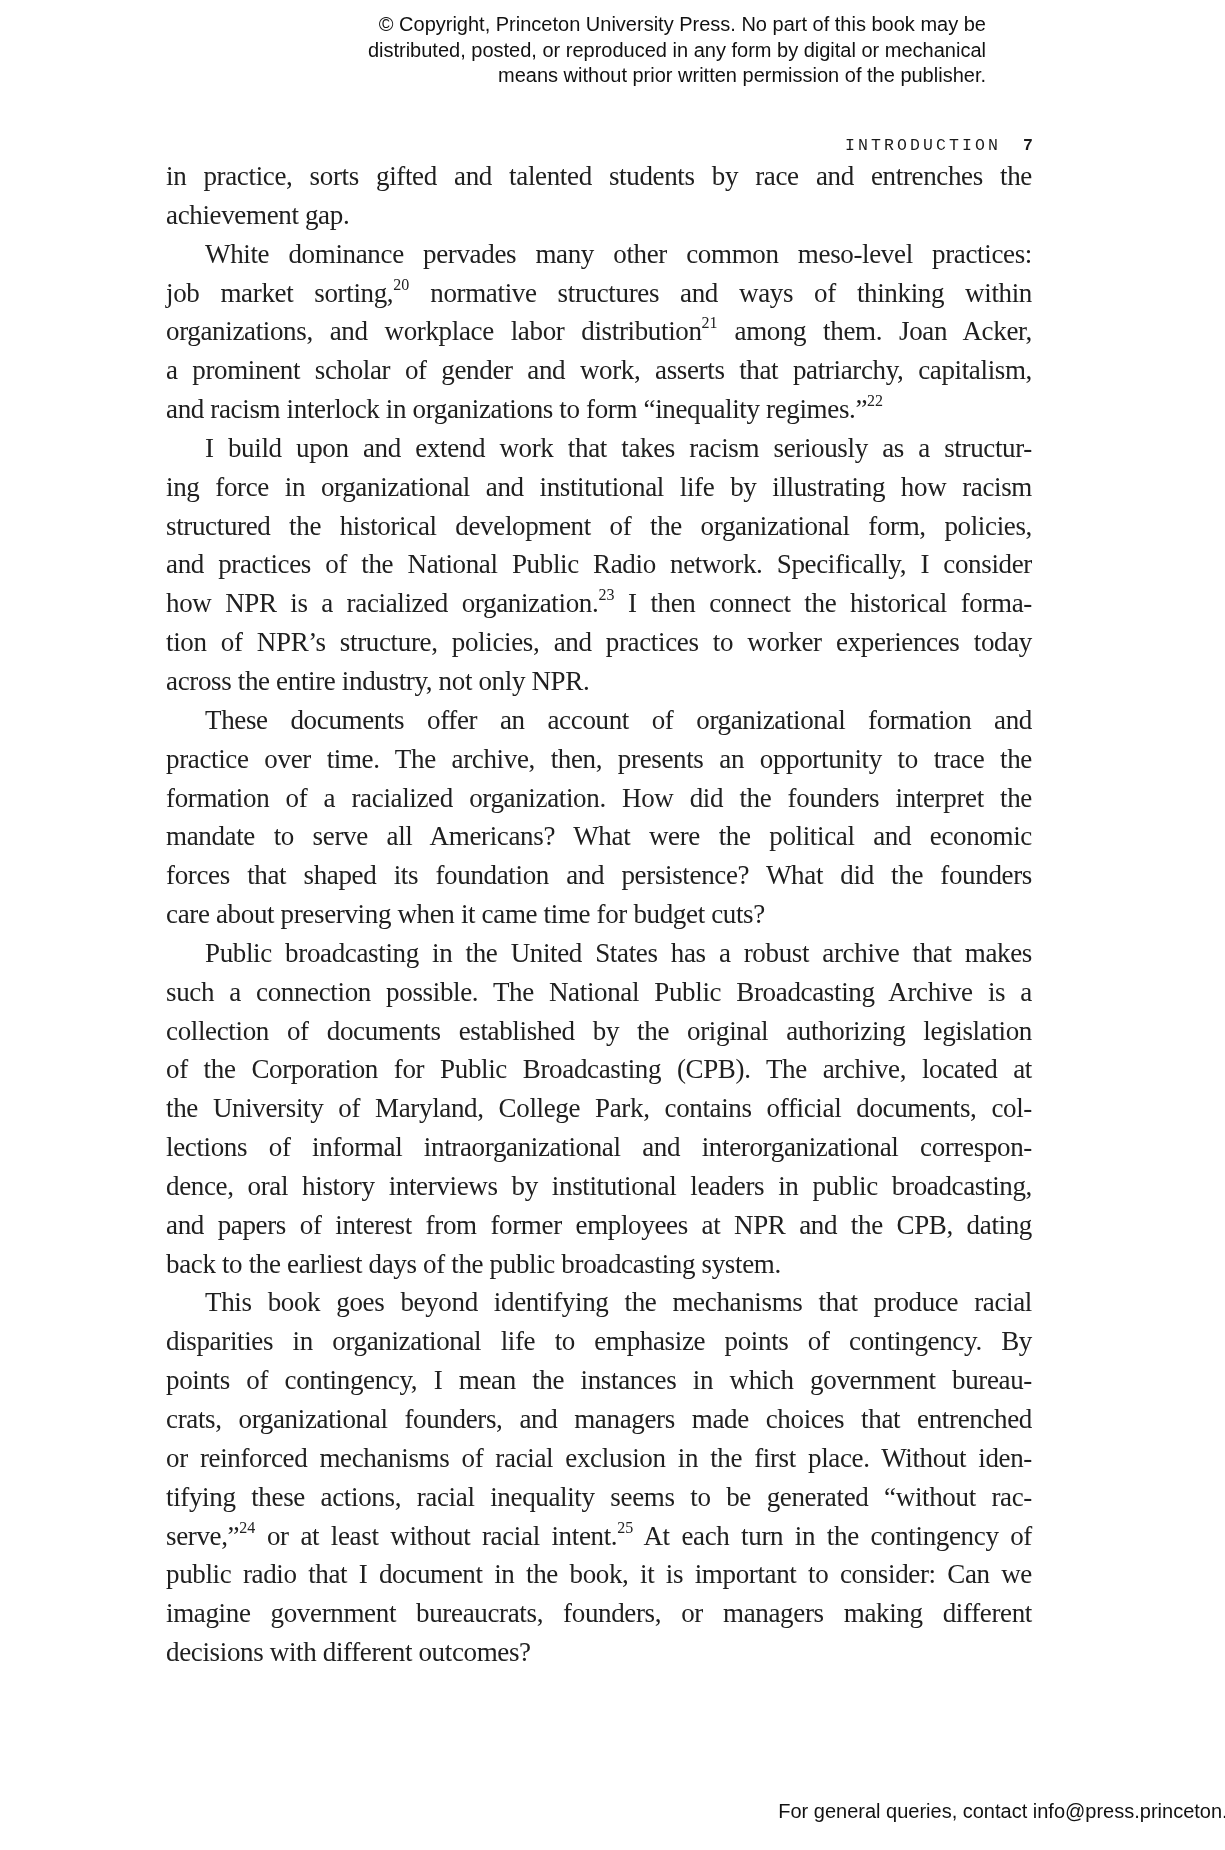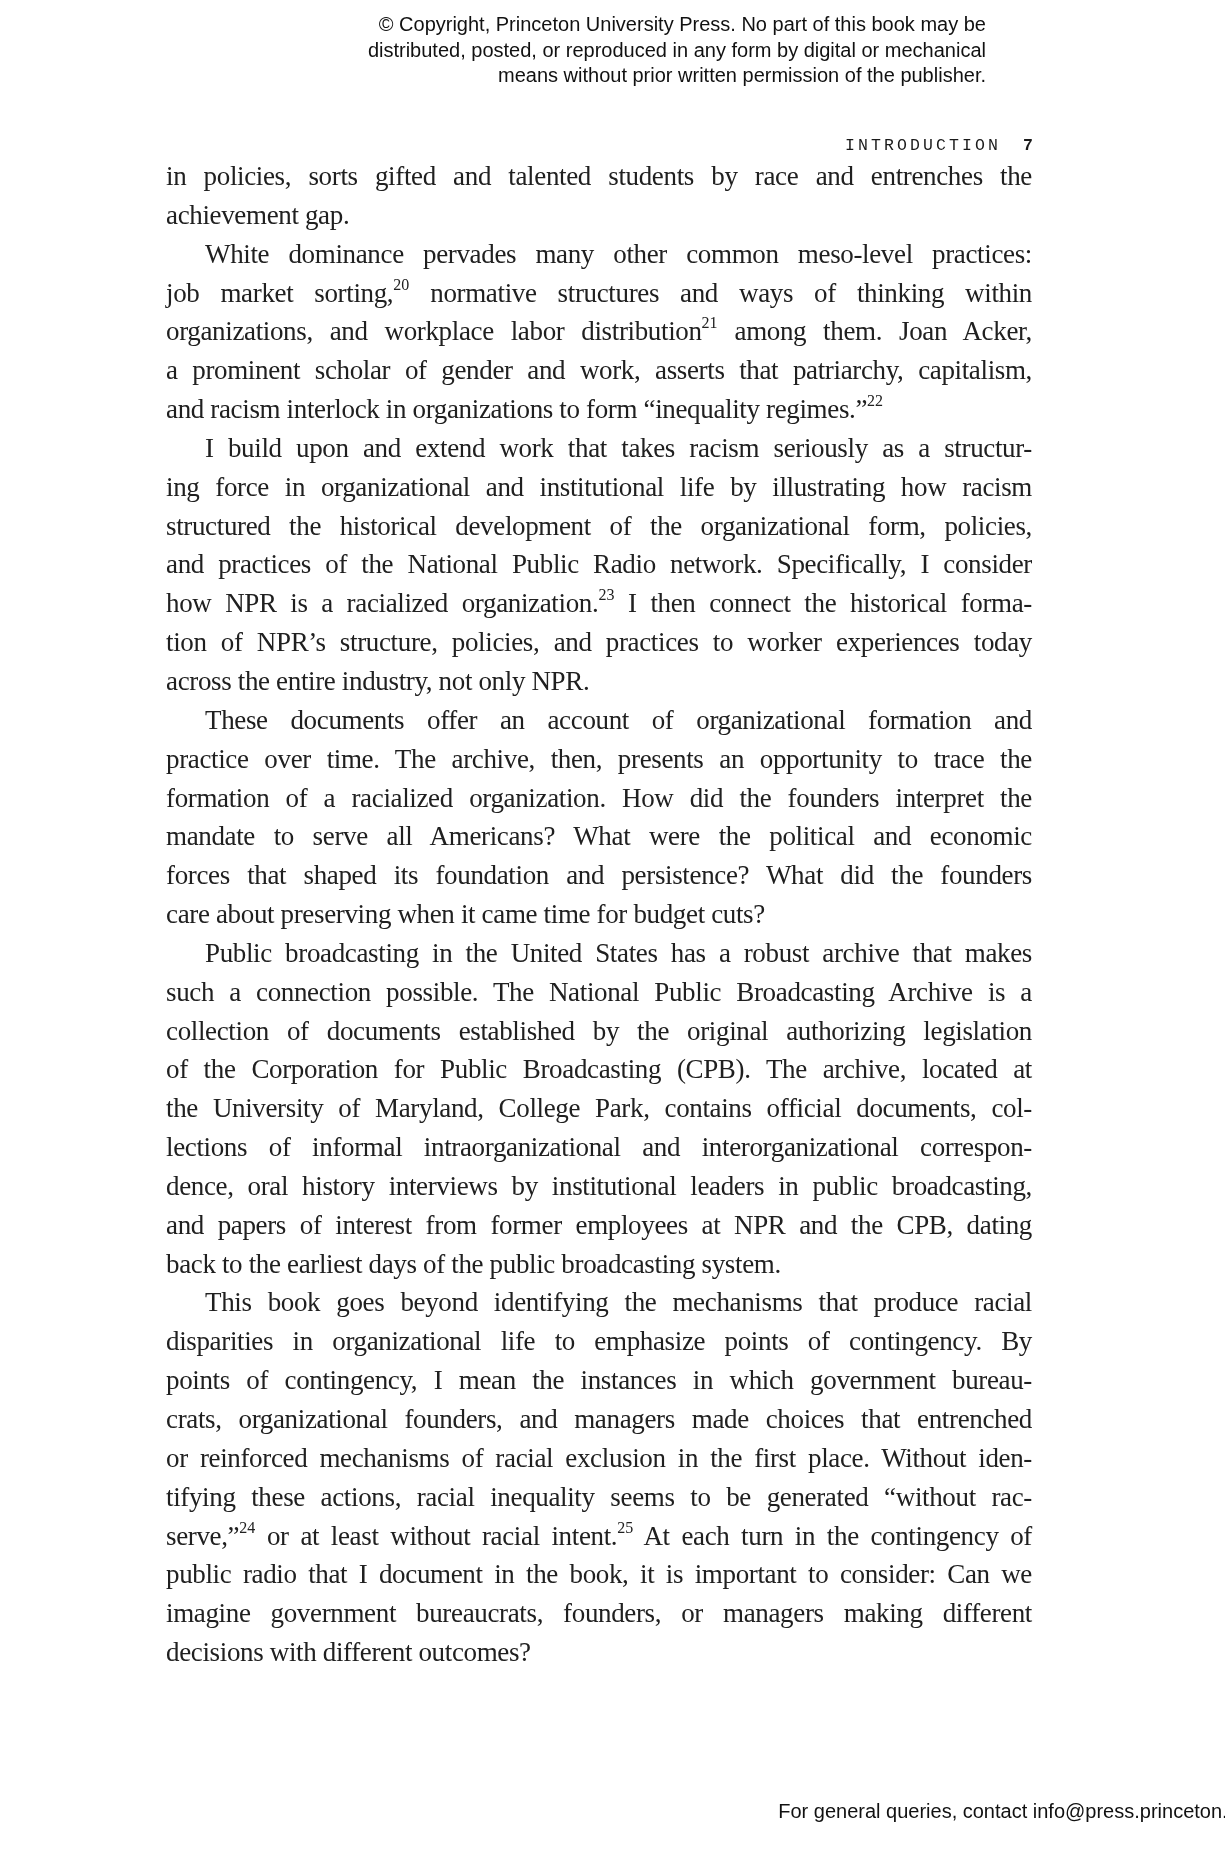--- a/index.html
+++ b/index.html
@@ -95,21 +95,21 @@
   <span class="line">means without prior written permission of the publisher.</span>
 </div>
 
 <div class="running-head">
   <span class="title">INTRODUCTION</span>
   <span class="pageno">7</span>
 </div>
 
 <div class="body-text" id="body-text">
     <div class="para">
-      <span class="bline"><span>in policies, sorts gifted and talented students by race and entrenches the</span></span>
+      <span class="bline"><span>in practice, sorts gifted and talented students by race and entrenches the</span></span>
       <span class="bline last"><span>achievement gap.</span></span>
     </div>
     <div class="para">
       <span class="bline indent"><span>White dominance pervades many other common meso-level practices:</span></span>
       <span class="bline"><span>job market sorting,</span><sup>20</sup><span> normative structures and ways of thinking within</span></span>
       <span class="bline"><span>organizations, and workplace labor distribution</span><sup>21</sup><span> among them. Joan Acker,</span></span>
       <span class="bline"><span>a prominent scholar of gender and work, asserts that patriarchy, capitalism,</span></span>
       <span class="bline last"><span>and racism interlock in organizations to form “inequality regimes.”</span><sup>22</sup></span>
     </div>
     <div class="para">

